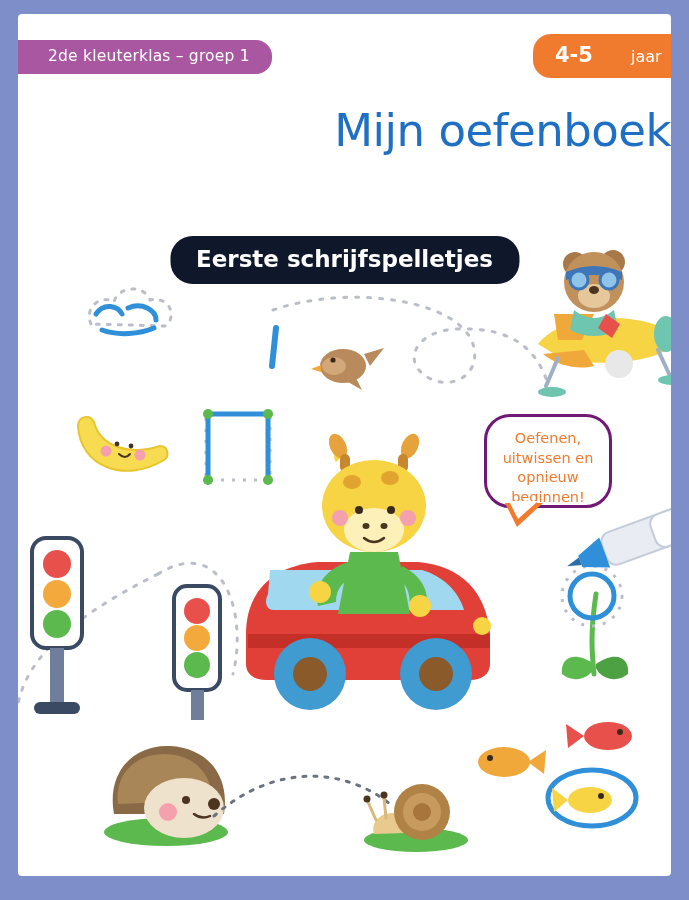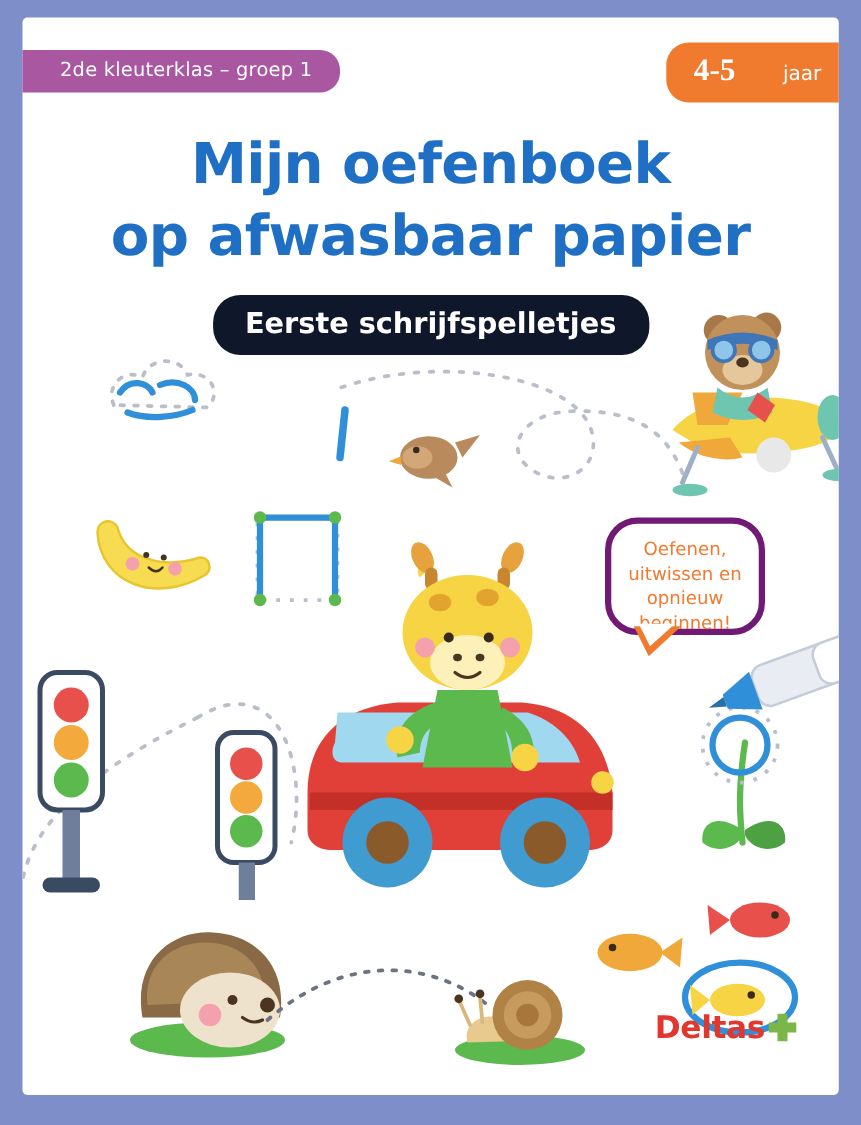--- a/index.html
+++ b/index.html
@@ -41,31 +41,31 @@
     right: 0px; top: 20px;
     width: 138px;
     padding: 9px 14px 11px 22px;
     background: #f07b2f;
     color: #ffffff;
     border-top-left-radius: 18px;
     border-bottom-left-radius: 18px;
     text-align: center;
     white-space: nowrap;
   }
-  .age-banner .big { font-size: 25px; font-weight: bold; font-family: Liberation Serif, serif; }
+  .age-banner .big { font-size: 21px; font-weight: bold; }
   .age-banner .small { font-size: 16px; margin-left: 33px; }
 
   
   .title {
     position: absolute;
     left: 0; top: 88px; width: 653px;
-    text-align: center;
+    text-align: right;
     color: #1f6fc4;
     font-size: 45px;
-    font-weight: bold;
+    font-weight: normal;
     line-height: 1.28;
     letter-spacing: -0.5px;
   }
   .subtitle-pill {
     position: absolute;
     left: 50%; top: 222px;
     transform: translateX(-50%);
     background: #0f172a;
     color: #ffffff;
     font-size: 23px;
@@ -74,21 +74,21 @@
     border-radius: 22px;
     white-space: nowrap;
   }
 
   
   .bubble {
     position: absolute;
     left: 466px; top: 400px;
     width: 128px; height: 94px;
     background: #ffffff;
-    border: 5px solid #701a75;
+    border: 3px solid #701a75;
     border-radius: 26px;
     color: #f07b2f;
     font-size: 14.5px;
     line-height: 1.35;
     text-align: center;
     padding-top: 12px;
   }
   .bubble:after {
     content:"";
     position:absolute;
@@ -314,25 +314,21 @@
 
     <div class="grade-banner">2de kleuterklas – groep 1</div>
 
     <div class="age-banner">
       <span class="big">4-5</span>
       <span class="small">jaar</span>
     </div>
 
     <div class="title">
       <div>Mijn oefenboek</div>
-      <div>op afwasbaar papier</div>
     </div>
 
     <div class="subtitle-pill">Eerste schrijfspelletjes</div>
 
     <div class="bubble">Oefenen, uitwissen en opnieuw beginnen!</div>
 
-    <div class="logo">
-      <span>Deltas</span><span class="cross"><i class="h"></i><i class="v"></i></span>
-    </div>
 
   </div>
 </div>
 
 </body></html>

